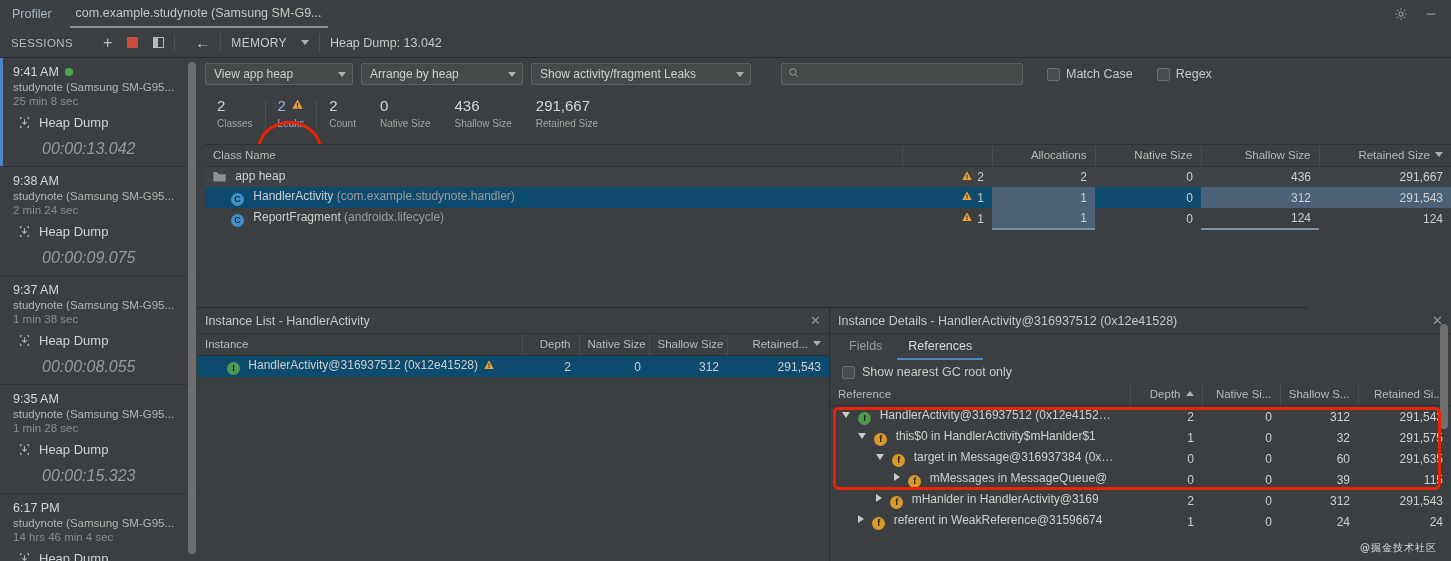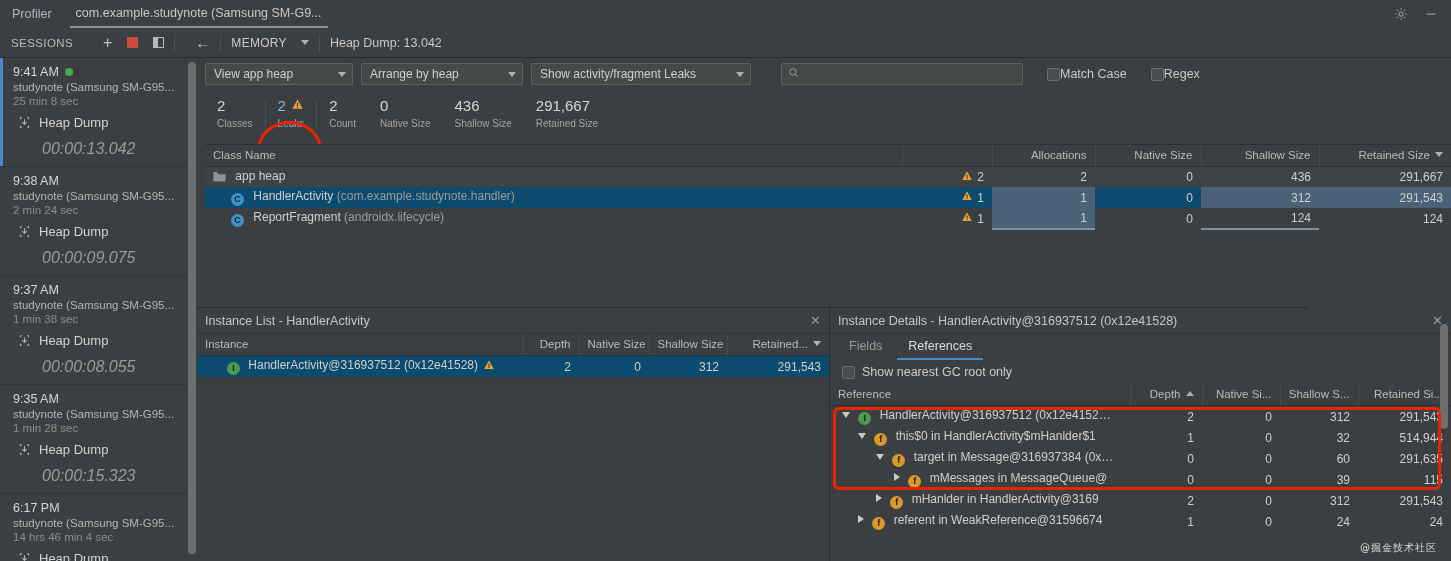--- a/index.html
+++ b/index.html
@@ -84,21 +84,21 @@
   .c1 { width: 148px; } .c2 { width: 162px; } .c3 { width: 220px; }
   .search-box {
     width: 242px; height: 22px; background: #45494a; border: 1px solid #5e6060; border-radius: 2px;
     display: flex; align-items: center; padding: 0 6px; margin-left: 22px;
   }
   .search-box input {
     background: transparent; border: none; outline: none; color: #cfcfcf; font-size: 12px;
     font-family: "Liberation Sans", sans-serif; width: 100%; margin-left: 5px;
   }
   .mag { color: #9a9a9a; }
-  .cbx-wrap { display: flex; align-items: center; gap: 0; margin-left: 16px; font-size: 12.5px; color: #c9c9c9; }
+  .cbx-wrap { display: flex; align-items: center; gap: 6px; margin-left: 16px; font-size: 12.5px; color: #c9c9c9; }
   .cbx { width: 13px; height: 13px; background: #4a4d4f; border: 1px solid #6a6c6e; border-radius: 2px; }
 
   
   .stats { display: flex; align-items: flex-start; height: 52px; padding: 6px 0 0 8px; position: relative; }
   .stat { padding: 0 12px; position: relative; }
   .stat .val { font-size: 15px; color: #d6d6d6; display: flex; align-items: center; gap: 5px; line-height: 19px; }
   .stat .nm { font-size: 10px; color: #a3a3a3; margin-top: 3px; }
   .stat.leaks .val { color: #8fb3dd; }
   .stat.leaks .nm { color: #8fb3dd; }
   .stat-sep { width: 1px; height: 30px; background: #4c4f51; margin-top: 4px; }
@@ -599,21 +599,21 @@
             </tr>
             <tr class="row-plain">
               <td class="left">
                 <span style="padding-left:20px"></span><i class="tri down"></i>
                 <span class="ref-ico">f</span>
                 <span>this$0 in HandlerActivity$mHanlder$1</span>
               </td>
               <td>1</td>
               <td>0</td>
               <td>32</td>
-              <td>514,944</td>
+              <td>291,575</td>
             </tr>
             <tr class="row-plain">
               <td class="left">
                 <span style="padding-left:38px"></span><i class="tri down"></i>
                 <span class="ref-ico">f</span>
                 <span>target in Message@316937384 (0x…</span>
               </td>
               <td>0</td>
               <td>0</td>
               <td>60</td>

